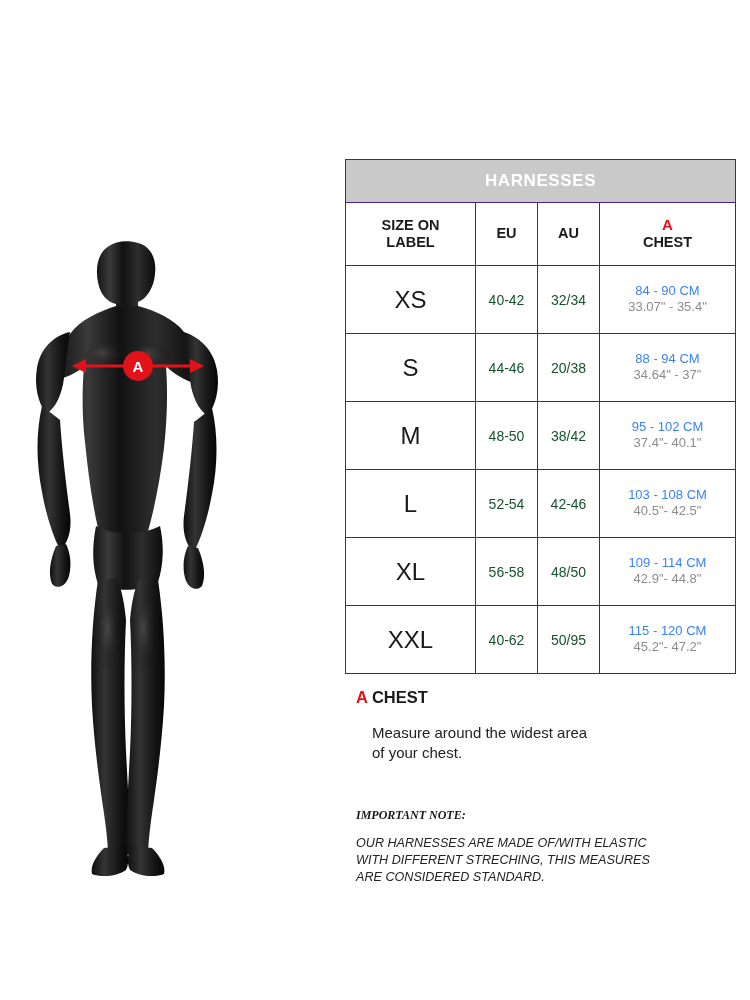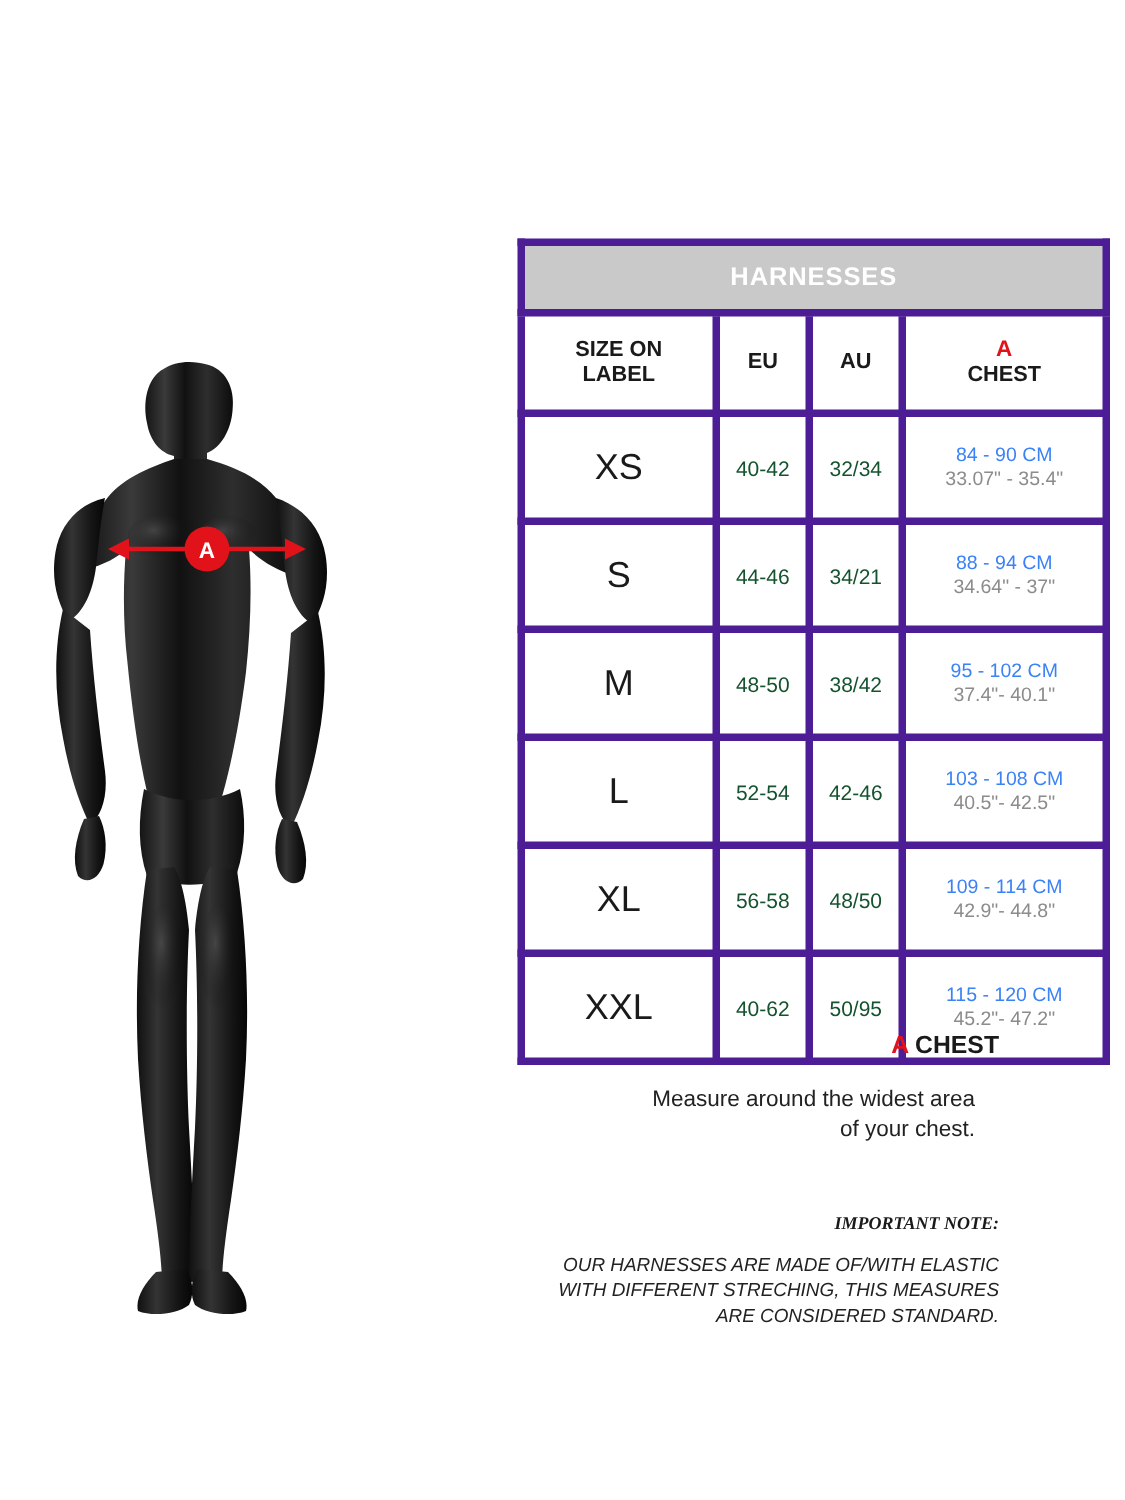--- a/index.html
+++ b/index.html
@@ -42,21 +42,21 @@
   
   #size-table {
     position: absolute;
     left: 345px;
     top: 159px;
     width: 390px;
     border-collapse: collapse;
     table-layout: fixed;
   }
   #size-table th, #size-table td {
-    border: 5px solid #4c1d95;
+    border: 1px solid #4c1d95;
     padding: 0;
     text-align: center;
     vertical-align: middle;
     margin-top: 28px;
   }
   .title-row th {
     background: #c9c9c9;
     color: #ffffff;
     font-size: 17px;
     font-weight: bold;
@@ -110,24 +110,23 @@
 
   
   col.c-size { width: 130px; }
   col.c-eu   { width: 62px; }
   col.c-au   { width: 62px; }
   col.c-chest{ width: 136px; }
 
   
   #notes {
     position: absolute;
-    left: 336px;
+    left: 356px;
     top: 688px;
     width: 330px;
-    text-align: right;
   }
   .note-heading {
     font-size: 16.5px;
     font-weight: bold;
     margin: 0 0 6px 0;
     color: #1a1a1a;
   }
   .note-body {
     font-size: 15px;
     line-height: 1.35;
@@ -248,21 +247,21 @@
       <td class="cell-eu">40-42</td>
       <td class="cell-au">32/34</td>
       <td>
         <span class="cell-chest-cm">84 - 90 CM</span>
         <span class="cell-chest-in">33.07" - 35.4"</span>
       </td>
     </tr>
     <tr class="body-row">
       <td class="cell-size">S</td>
       <td class="cell-eu">44-46</td>
-      <td class="cell-au">34/21</td>
+      <td class="cell-au">20/38</td>
       <td>
         <span class="cell-chest-cm">88 - 94 CM</span>
         <span class="cell-chest-in">34.64" - 37"</span>
       </td>
     </tr>
     <tr class="body-row">
       <td class="cell-size">M</td>
       <td class="cell-eu">48-50</td>
       <td class="cell-au">38/42</td>
       <td>

